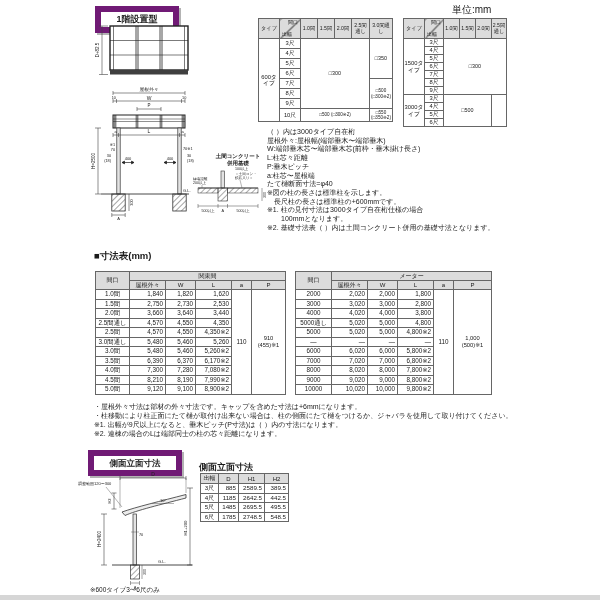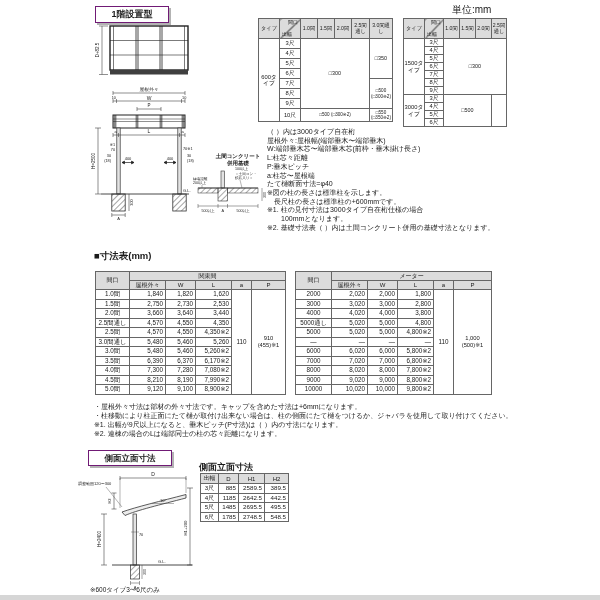--- a/index.html
+++ b/index.html
@@ -1,20 +1,20 @@
 <!DOCTYPE html>
 <html><head>
 <meta charset="utf-8">
 <style>
   html,body{margin:0;padding:0;background:#fff}
   .page{position:relative;width:600px;height:600px;background:#ffffff;
         font-family:"Liberation Sans","DejaVu Sans",sans-serif;color:#1a1a1a;overflow:hidden}
   .abs{position:absolute}
   .hdr{font-weight:bold;font-size:9.5px;white-space:nowrap}
-  .titlebox{border:1px solid #701a75;box-shadow:2px 2px 0 #b3b3b3;background:#fff;
+  .titlebox{border:6px solid #701a75;box-shadow:2px 2px 0 #b3b3b3;background:#fff;
             font-weight:bold;text-align:center;white-space:nowrap}
   table{border-collapse:collapse;table-layout:fixed;background:#fff;border:1px solid #333}
   th{background:#dcdcdc;font-weight:normal}
   th,td{border:1px solid #666;text-align:center;padding:0;overflow:hidden}
   .ft th{font-size:5.2px;line-height:1.1;word-break:break-all}
   .ft td{font-size:5.8px;line-height:1.1}
   .ft .val{font-size:5.4px}
   .ft .v2{font-size:4.6px;line-height:1.2}
   .ftl tr{height:10px}
   .ftr tr{height:8px}

